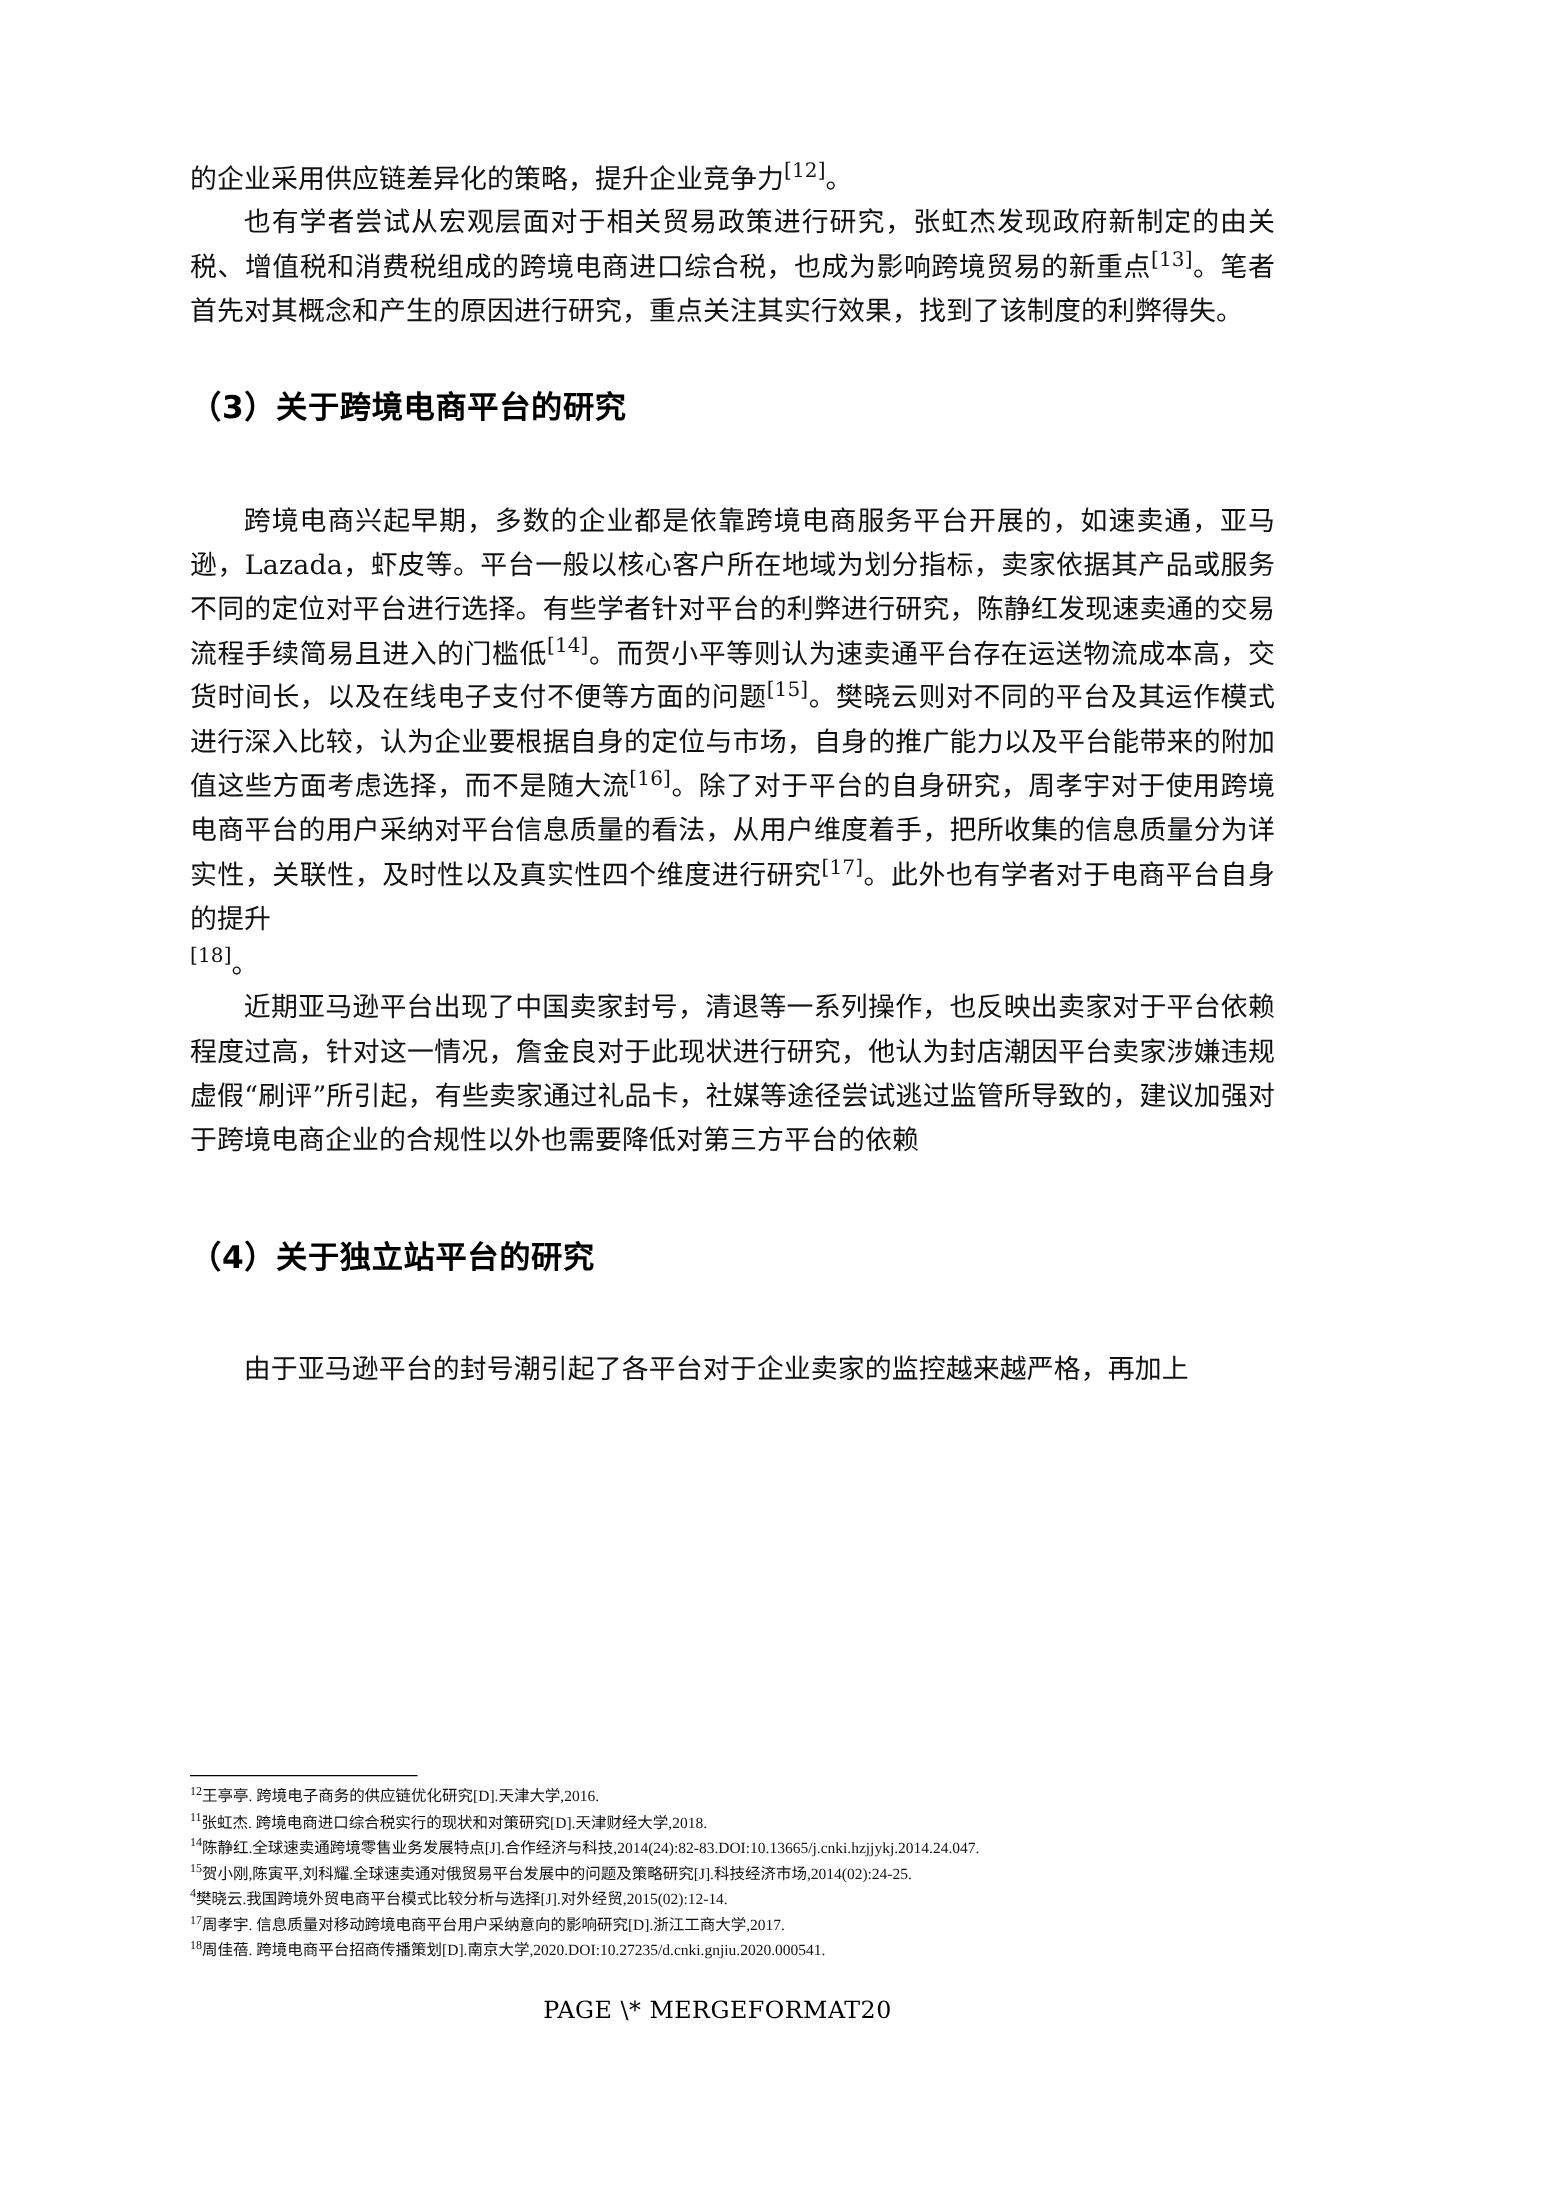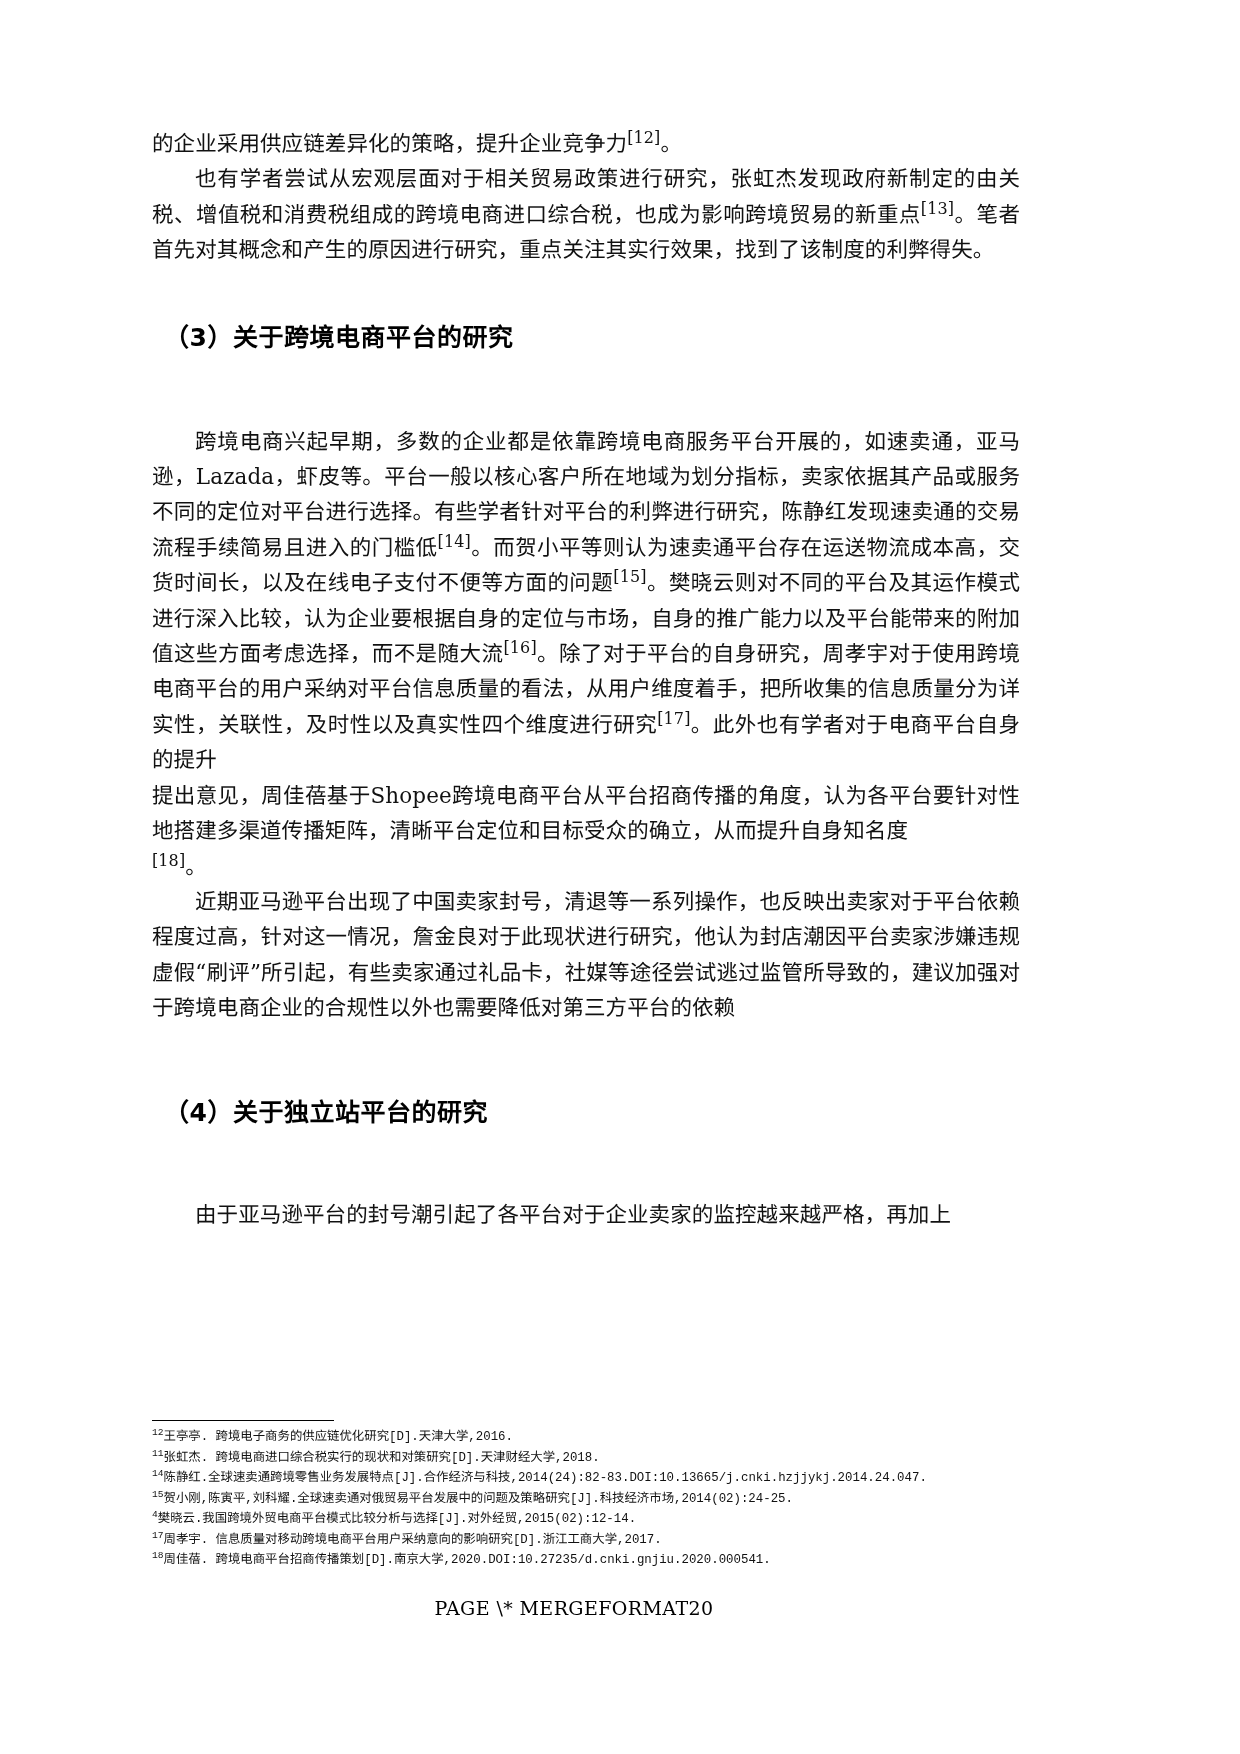--- a/index.html
+++ b/index.html
@@ -50,21 +50,21 @@
     vertical-align: super;
     line-height: 0;
   }
 
   
   .heading {
     font-family: "DejaVu Sans", "Liberation Sans", sans-serif;
     font-weight: bold;
     font-size: 25px;
     line-height: 34px;
-    margin: 12px;
+    margin: 0;
     padding: 0;
     color: #000;
     letter-spacing: 0.5px;
   }
 
   
   .sp-top       { height: 126px; }
   .sp-after-p1  { height: 41px;  }
   .sp-after-h3  { height: 57px;  }
   .sp-after-p4  { height: 58px;  }
@@ -77,21 +77,21 @@
     top: 1420px;
     width: 940px;
   }
   .footnote-rule {
     width: 182px;
     height: 0;
     border-top: 1.6px solid #000;
     margin: 0 0 6px 0;
   }
   .footnote {
-    font-family: Liberation Mono, monospace;
+    font-family: Liberation Serif, serif;
     font-size: 12.4px;
     line-height: 20.5px;
     margin: 0;
     white-space: nowrap;
     color: #111;
   }
   .footnote .fn-num {
     font-size: 9.6px;
     vertical-align: super;
     line-height: 0;
@@ -124,21 +124,20 @@
     <p class="para indent">也有学者尝试从宏观层面对于相关贸易政策进行研究，张虹杰发现政府新制定的由关税、增值税和消费税组成的跨境电商进口综合税，也成为影响跨境贸易的新重点<sup class="ref">[13]</sup>。笔者首先对其概念和产生的原因进行研究，重点关注其实行效果，找到了该制度的利弊得失。</p>
 
     <div class="sp-after-p1"></div>
 
     <h2 class="heading">（3）关于跨境电商平台的研究</h2>
 
     <div class="sp-after-h3"></div>
 
     <p class="para indent">跨境电商兴起早期，多数的企业都是依靠跨境电商服务平台开展的，如速卖通，亚马逊，Lazada，虾皮等。平台一般以核心客户所在地域为划分指标，卖家依据其产品或服务不同的定位对平台进行选择。有些学者针对平台的利弊进行研究，陈静红发现速卖通的交易流程手续简易且进入的门槛低<sup class="ref">[14]</sup>。而贺小平等则认为速卖通平台存在运送物流成本高，交货时间长，以及在线电子支付不便等方面的问题<sup class="ref">[15]</sup>。樊晓云则对不同的平台及其运作模式进行深入比较，认为企业要根据自身的定位与市场，自身的推广能力以及平台能带来的附加值这些方面考虑选择，而不是随大流<sup class="ref">[16]</sup>。除了对于平台的自身研究，周孝宇对于使用跨境电商平台的用户采纳对平台信息质量的看法，从用户维度着手，把所收集的信息质量分为详实性，关联性，及时性以及真实性四个维度进行研究<sup class="ref">[17]</sup>。此外也有学者对于电商平台自身的提升</p>
 
-    <p class="para noindent">提出意见，周佳蓓基于Shopee跨境电商平台从平台招商传播的角度，认为各平台要针对性地搭建多渠道传播矩阵，清晰平台定位和目标受众的确立，从而提升自身知名度</p>
 
     <p class="para noindent"><sup class="ref">[18]</sup>。</p>
 
     <p class="para indent">近期亚马逊平台出现了中国卖家封号，清退等一系列操作，也反映出卖家对于平台依赖程度过高，针对这一情况，詹金良对于此现状进行研究，他认为封店潮因平台卖家涉嫌违规虚假“刷评”所引起，有些卖家通过礼品卡，社媒等途径尝试逃过监管所导致的，建议加强对于跨境电商企业的合规性以外也需要降低对第三方平台的依赖</p>
 
 
     <div class="sp-after-p4"></div>
 
     <h2 class="heading">（4）关于独立站平台的研究</h2>
 

